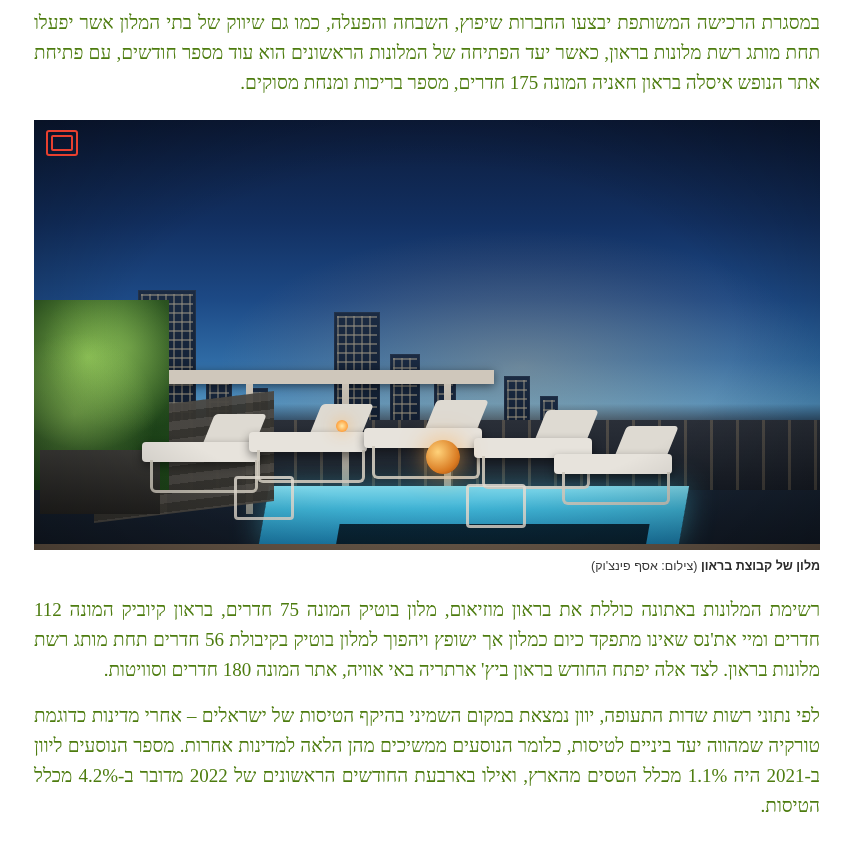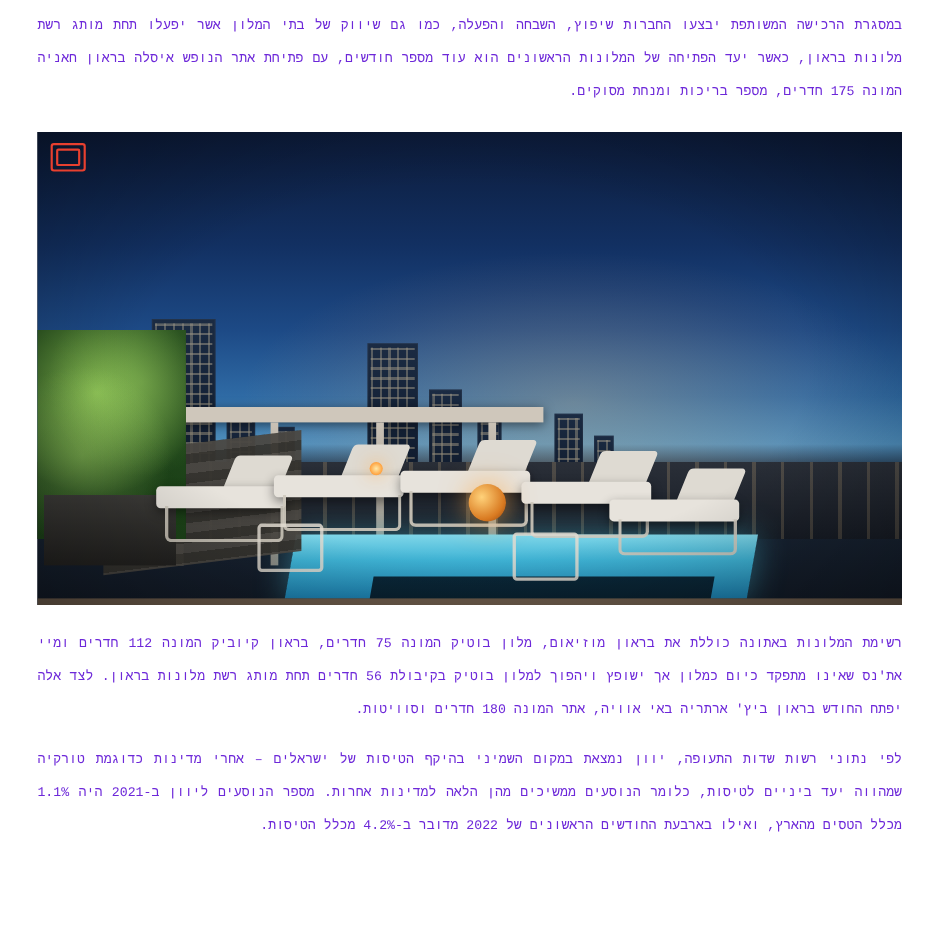--- a/index.html
+++ b/index.html
@@ -22,27 +22,27 @@
     box-sizing: border-box;
   }
   .article {
     box-sizing: border-box;
     padding: 0 38px 0 34px;
     direction: rtl;
     text-align: right;
   }
   p.para {
     margin: 0;
-    font-size: 12px;
+    font-size: 19px;
     line-height: 30px;
-    color: #6d28d9;
+    color: #4d7c0f;
     text-align: justify;
     text-align-last: right;
     direction: rtl;
-    font-family: Liberation Mono, monospace;
+    font-family: Liberation Serif, serif;
   }
   p.para.first {
     padding-top: 8px;
   }
   .figure {
     margin: 22px 0 0 0;
     width: 100%;
     position: relative;
   }
   .photo-wrap {
@@ -383,20 +383,24 @@
         <div class="sidetable st1"></div>
         <div class="sidetable st2"></div>
 
         <div class="lamp"></div>
         <div class="candle"></div>
 
         <div class="vignette"></div>
 
         <div class="photo-badge"></div>
       </div>
+      <figcaption class="caption">
+        <b>מלון של קבוצת בראון</b>
+        <span class="credit">(צילום: אסף פינצ'וק)</span>
+      </figcaption>
     </figure>
 
     <div class="spacer-20"></div>
 
     <p class="para">רשימת המלונות באתונה כוללת את בראון מוזיאום, מלון בוטיק המונה 75 חדרים, בראון קיוביק המונה 112 חדרים ומיי את'נס שאינו מתפקד כיום כמלון אך ישופץ ויהפוך למלון בוטיק בקיבולת 56 חדרים תחת מותג רשת מלונות בראון. לצד אלה יפתח החודש בראון ביץ' ארתריה באי אוויה, אתר המונה 180 חדרים וסוויטות.</p>
 
     <div class="spacer-16"></div>
 
     <p class="para">לפי נתוני רשות שדות התעופה, יוון נמצאת במקום השמיני בהיקף הטיסות של ישראלים – אחרי מדינות כדוגמת טורקיה שמהווה יעד ביניים לטיסות, כלומר הנוסעים ממשיכים מהן הלאה למדינות אחרות. מספר הנוסעים ליוון ב-2021 היה 1.1% מכלל הטסים מהארץ, ואילו בארבעת החודשים הראשונים של 2022 מדובר ב-4.2% מכלל הטיסות.</p>
 

